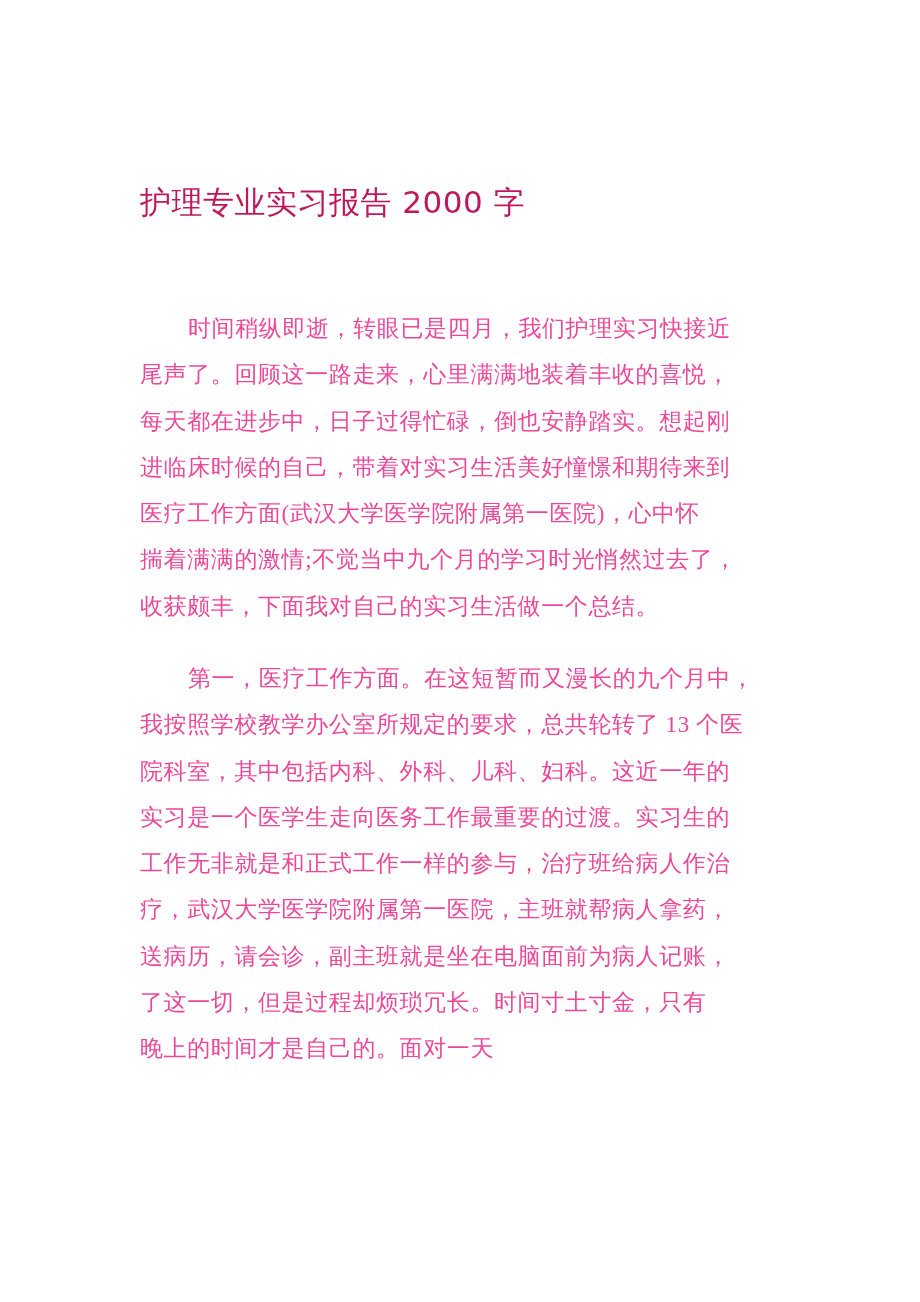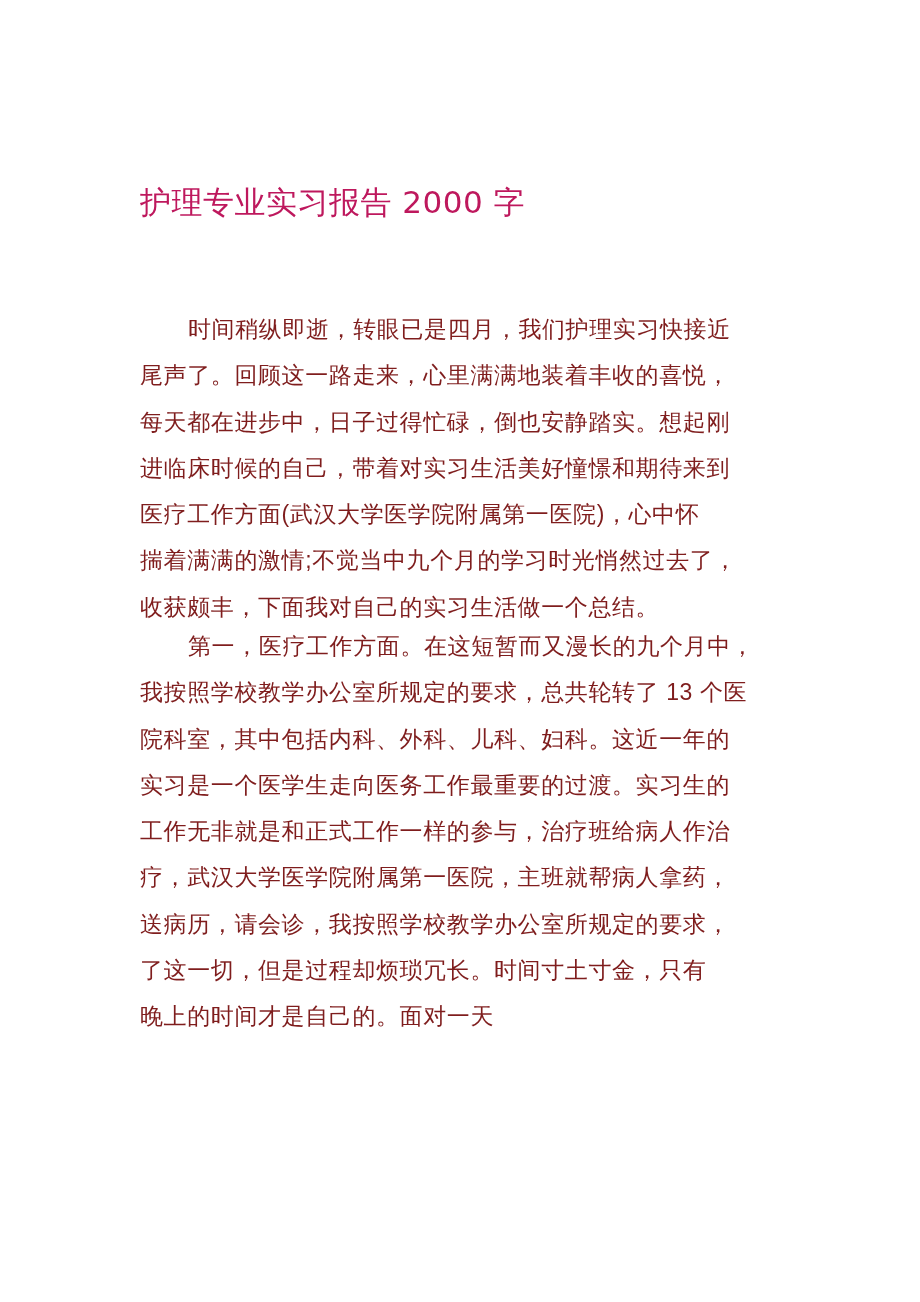--- a/index.html
+++ b/index.html
@@ -44,31 +44,31 @@
     .para {
       position: absolute;
       left: 0;
       width: 640px;
       margin: 0;
     }
     .line {
       display: block;
       height: 46.3px;
       line-height: 46.3px;
-      font-family: Liberation Sans, sans-serif;
+      font-family: Liberation Serif, serif;
       font-size: 23px;
       white-space: nowrap;
       letter-spacing: 0.6px;
-      color: #7f1d1d;
+      color: #ec4899;
     }
     .line.indent {
       padding-left: 48px;
     }
     .p1 { top: 306px; }
-    .p2 { top: 623px; }
+    .p2 { top: 656px; }
   </style>
 </head>
 <body>
 
 <div class="page">
 
   <h1 class="title">护理专业实习报告 2000 字</h1>
 
   <div class="body-text">
 
@@ -82,19 +82,19 @@
       <span class="line">收获颇丰，下面我对自己的实习生活做一个总结。</span>
     </div>
 
     <div class="para p2">
       <span class="line indent">第一，医疗工作方面。在这短暂而又漫长的九个月中，</span>
       <span class="line">我按照学校教学办公室所规定的要求，总共轮转了 13 个医</span>
       <span class="line">院科室，其中包括内科、外科、儿科、妇科。这近一年的</span>
       <span class="line">实习是一个医学生走向医务工作最重要的过渡。实习生的</span>
       <span class="line">工作无非就是和正式工作一样的参与，治疗班给病人作治</span>
       <span class="line">疗，武汉大学医学院附属第一医院，主班就帮病人拿药，</span>
-      <span class="line">送病历，请会诊，我按照学校教学办公室所规定的要求，</span>
+      <span class="line">送病历，请会诊，副主班就是坐在电脑面前为病人记账，</span>
       <span class="line">了这一切，但是过程却烦琐冗长。时间寸土寸金，只有</span>
       <span class="line">晚上的时间才是自己的。面对一天</span>
     </div>
 
   </div>
 </div>
 
 </body></html>

